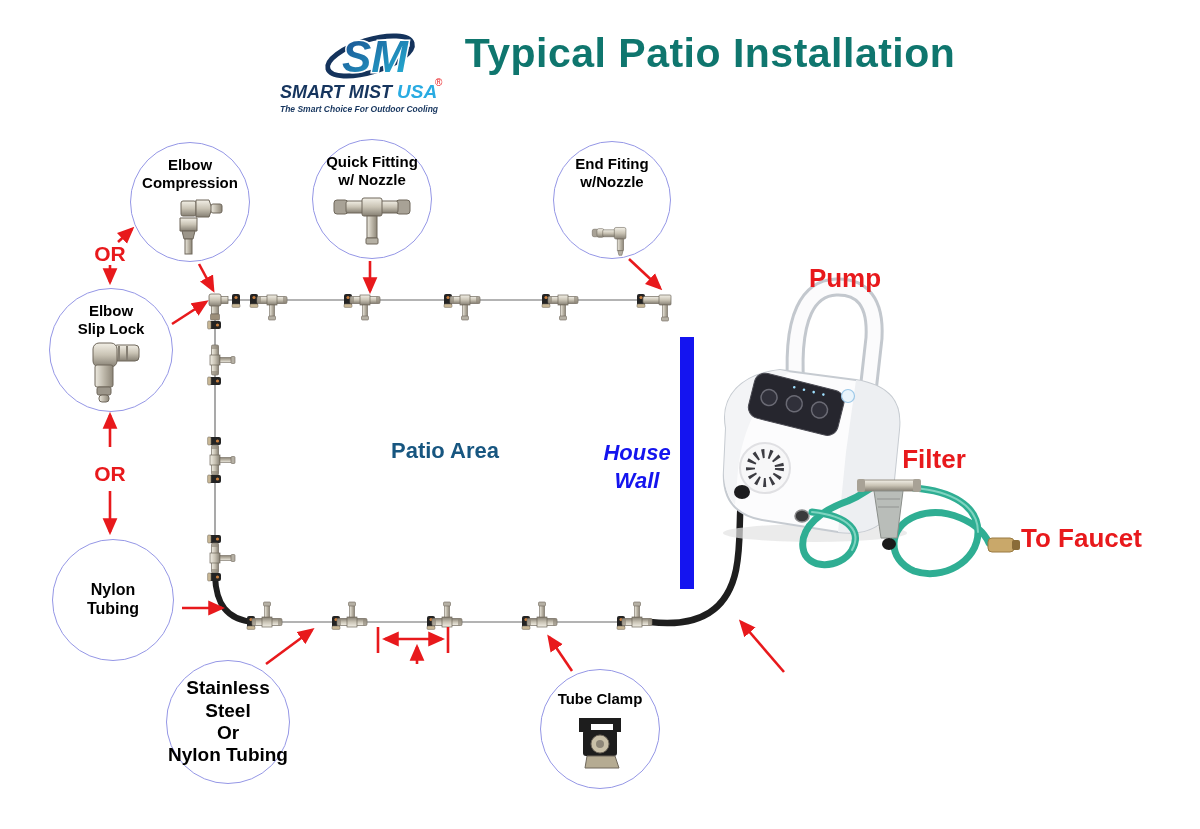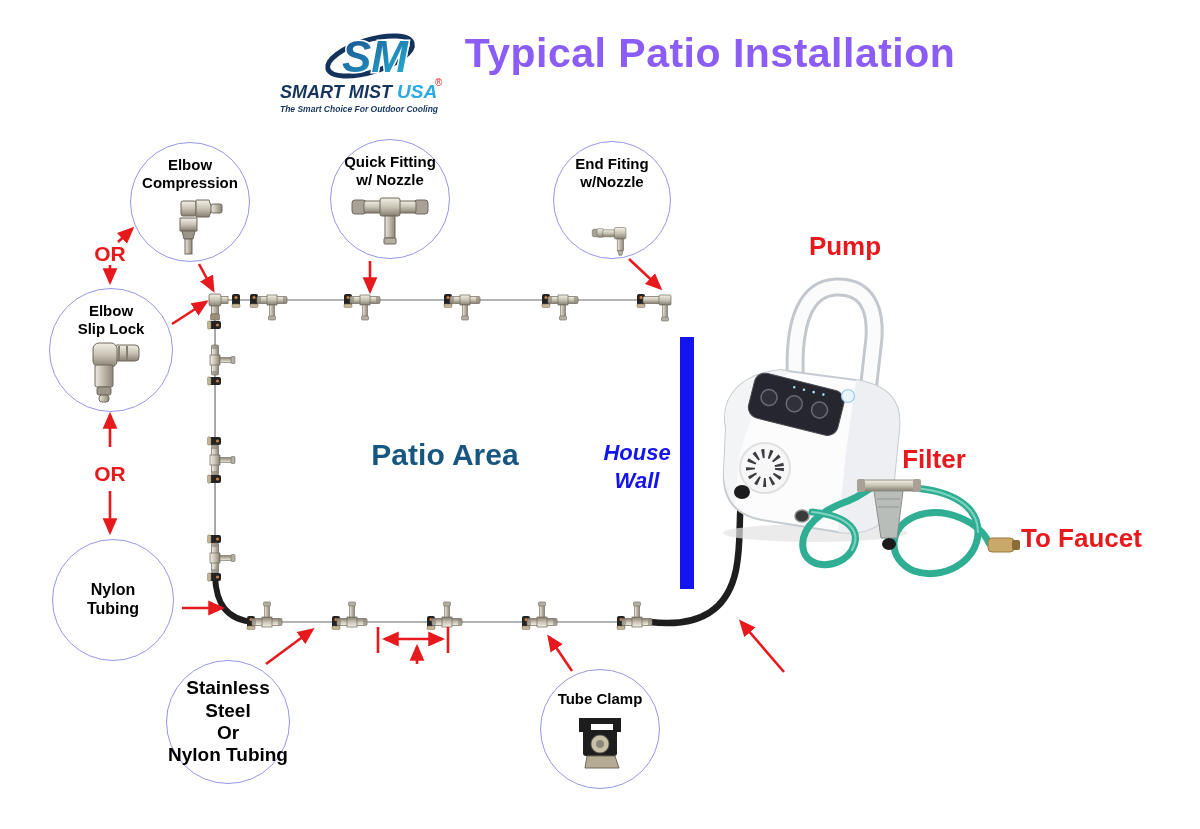--- a/index.html
+++ b/index.html
@@ -4,27 +4,27 @@
 <style>
   html,body{margin:0;padding:0;background:#fff;}
   #canvas{
     position:relative;width:1200px;height:829px;background:#ffffff;
     font-family:"Liberation Sans",sans-serif;overflow:hidden;
   }
   .abs{position:absolute;}
   .multiline{white-space:pre-line;}
   #title{
     left:420px;top:30px;width:580px;text-align:center;
-    font-size:41px;font-weight:bold;color:#8b5cf6;letter-spacing:.5px;
+    font-size:41px;font-weight:bold;color:#0f766e;letter-spacing:.5px;
   }
   .red-label{color:#e8191c;font-weight:bold;text-align:center;}
   .or-label{font-size:21px;}
   .big-red{font-size:26px;}
   #patio-area{left:360px;top:438px;width:170px;text-align:center;
-    font-size:30px;font-weight:bold;color:#175680;}
+    font-size:22px;font-weight:bold;color:#175680;}
   #house-wall{left:596px;top:439px;width:82px;text-align:center;
     font-size:22px;font-weight:bold;font-style:italic;color:#1414ee;line-height:1.25;}
   #tube-note{left:712px;top:674px;width:150px;text-align:center;
     font-size:15.5px;font-weight:bold;color:#000;line-height:1.25;}
   .circle{
     position:absolute;border:1.6px solid #9597e6;border-radius:50%;
     display:flex;flex-direction:column;align-items:center;justify-content:center;
     text-align:center;background:transparent;box-sizing:border-box;
   }
   .circle.has-img{justify-content:flex-start;padding-top:13px;}
@@ -219,21 +219,21 @@
     <svg class="cicon" width="66" height="62" viewBox="0 0 66 62">
       <rect x="24" y="8" width="15" height="15" rx="2" fill="url(#metal)" stroke="#6e675b"></rect>
       <polygon points="39,7 52,7 55,15.5 52,24 39,24" fill="url(#metal)" stroke="#6e675b"></polygon>
       <rect x="54" y="11" width="11" height="9" rx="2" fill="url(#metalH)" stroke="#6e675b"></rect>
       <polygon points="23,25 40,25 40,38 23,38" fill="url(#metal)" stroke="#6e675b"></polygon>
       <polygon points="25,38 38,38 36,46 27,46" fill="#9c968a" stroke="#6e675b"></polygon>
       <rect x="28" y="46" width="7" height="15" fill="url(#metalH)" stroke="#6e675b"></rect>
     </svg>
   </div>
 
-  <div class="circle has-img" style="left:330px;top:139px;width:120px;height:120px;">
+  <div class="circle has-img" style="left:312px;top:139px;width:120px;height:120px;">
     <div class="clabel multiline">Quick Fitting
 w/ Nozzle</div>
     <svg class="cicon" width="84" height="58" viewBox="0 0 84 58">
       <rect x="4" y="10" width="14" height="14" rx="3" fill="#a8a296" stroke="#6e675b"></rect>
       <rect x="66" y="10" width="14" height="14" rx="3" fill="#a8a296" stroke="#6e675b"></rect>
       <rect x="16" y="11" width="52" height="12" rx="2" fill="url(#metal)" stroke="#6e675b"></rect>
       <rect x="32" y="8" width="20" height="18" rx="2" fill="url(#metal)" stroke="#6e675b"></rect>
       <rect x="37" y="26" width="10" height="22" fill="url(#metalH)" stroke="#6e675b"></rect>
       <rect x="36" y="48" width="12" height="6" rx="1" fill="#b5b0a4" stroke="#6e675b"></rect>
     </svg>
@@ -289,18 +289,18 @@
     </svg>
   </div>
 
   <div class="abs red-label or-label" style="left:84px;top:242px;width:52px;">OR</div>
   <div class="abs red-label or-label" style="left:84px;top:462px;width:52px;">OR</div>
 
   <div class="abs" id="patio-area">Patio Area</div>
   <div class="abs multiline" id="house-wall">House
 Wall</div>
 
-  <div class="abs red-label big-red" style="left:800px;top:231px;width:90px;">Pump</div>
+  <div class="abs red-label big-red" style="left:800px;top:263px;width:90px;">Pump</div>
   <div class="abs red-label big-red" style="left:894px;top:444px;width:80px;">Filter</div>
   <div class="abs red-label big-red" style="left:1014px;top:523px;width:135px;">To Faucet</div>
 
 
 </div>
 
 </body></html>

